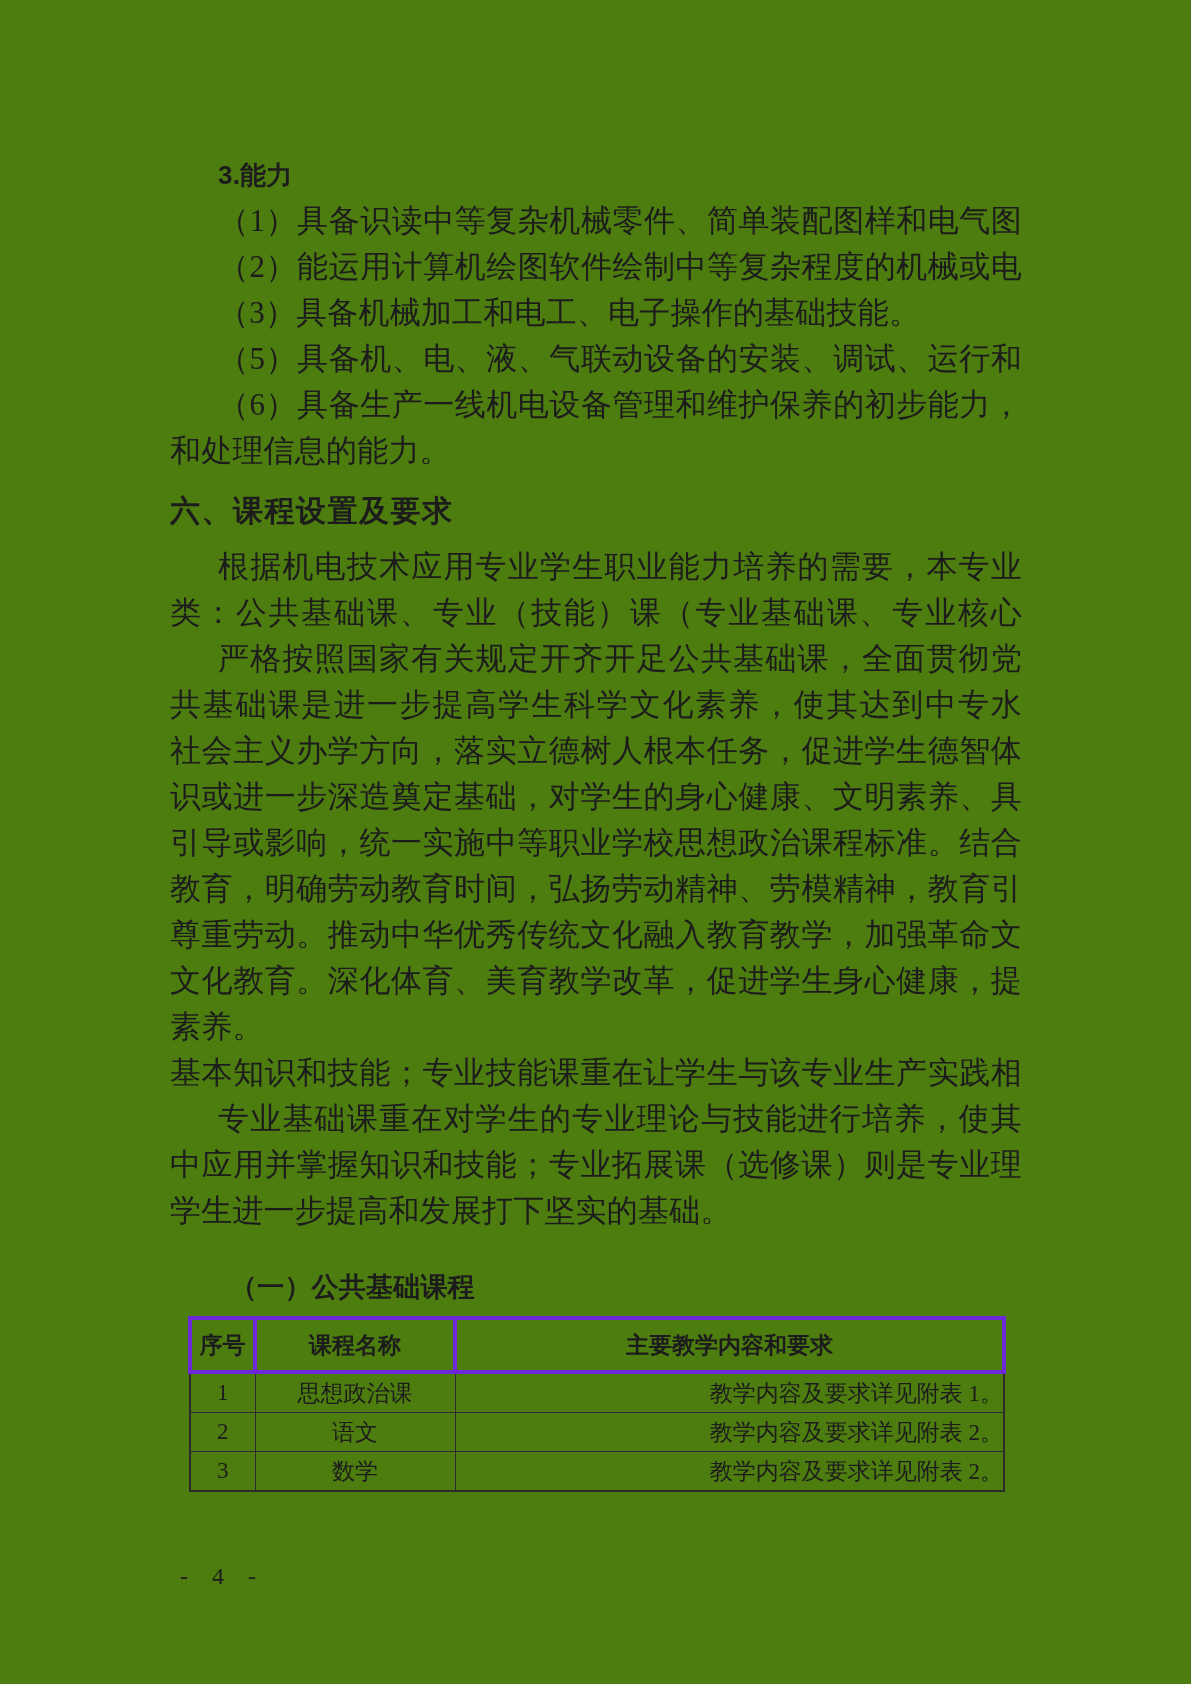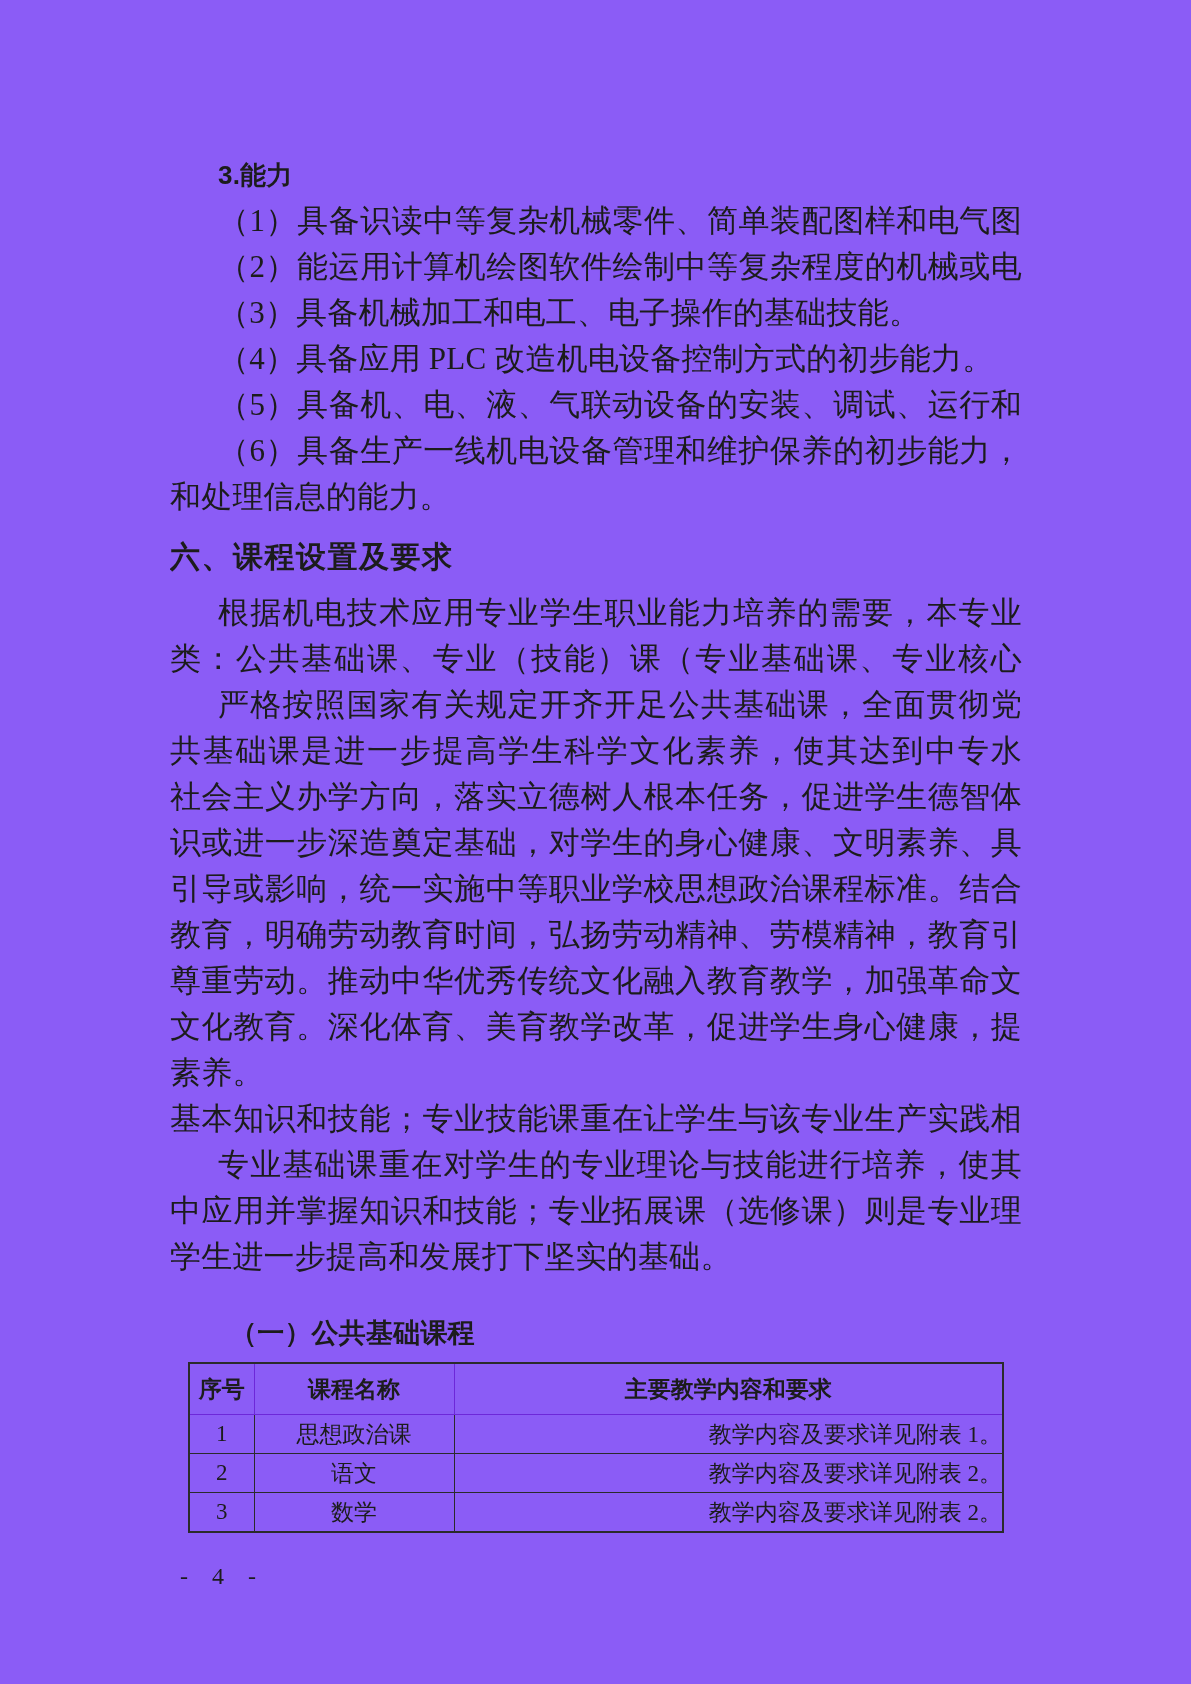--- a/index.html
+++ b/index.html
@@ -1,19 +1,19 @@
 <!DOCTYPE html>
 <html><head>
 <meta charset="utf-8">
 <style>
   html,body{margin:0;padding:0;background:#e8e8e8;}
   .page{
     position:relative;
     width:1191px;height:1684px;
-    background:#8b5cf6;
+    background:#4d7c0f;
     margin:0 auto;
     overflow:hidden;
     color:#1c1c1c;
   }
   .content{
     position:absolute;
     left:170px;top:152px;
     width:852px;
   }
   .line{
@@ -60,21 +60,21 @@
     table-layout:fixed;
     width:814px;
     margin-left:18px;
     margin-top:6px;
     border:2px solid #2b2b2b;
   }
   table.courses col.c1{width:65px;}
   table.courses col.c2{width:200px;}
   table.courses col.c3{width:549px;}
   table.courses th{
-    border:1px solid #6d28d9;
+    border:4px solid #6d28d9;
     font-family:"Liberation Sans","DejaVu Sans",sans-serif;
     font-weight:bold;
     font-size:23px;
     height:42px;
     text-align:center;
     padding:4px;
   }
   table.courses td{
     border:1px solid #2b2b2b;
     font-family:"Liberation Serif","DejaVu Serif",serif;
@@ -98,21 +98,20 @@
 <body>
 
 <div class="page">
   <div class="content">
 
     <div class="line h-sub first">3.能力</div>
 
     <div class="line first j">（1）具备识读中等复杂机械零件、简单装配图样和电气图样的能力。</div>
     <div class="line first j">（2）能运用计算机绘图软件绘制中等复杂程度的机械或电气图样。</div>
     <div class="line first">（3）具备机械加工和电工、电子操作的基础技能。</div>
-    <div class="line first">（4）具备应用 PLC 改造机电设备控制方式的初步能力。</div>
     <div class="line first j">（5）具备机、电、液、气联动设备的安装、调试、运行和维护的初步能力。</div>
     <div class="line first j">（6）具备生产一线机电设备管理和维护保养的初步能力，具有获取、分析</div>
     <div class="line">和处理信息的能力。</div>
 
     <div class="line h-main">六、课程设置及要求</div>
 
     <div>
       <div class="line first j">根据机电技术应用专业学生职业能力培养的需要，本专业开设的课程分两大</div>
       <div class="line">类：公共基础课、专业（技能）课（专业基础课、专业核心课）。</div>
     </div>

